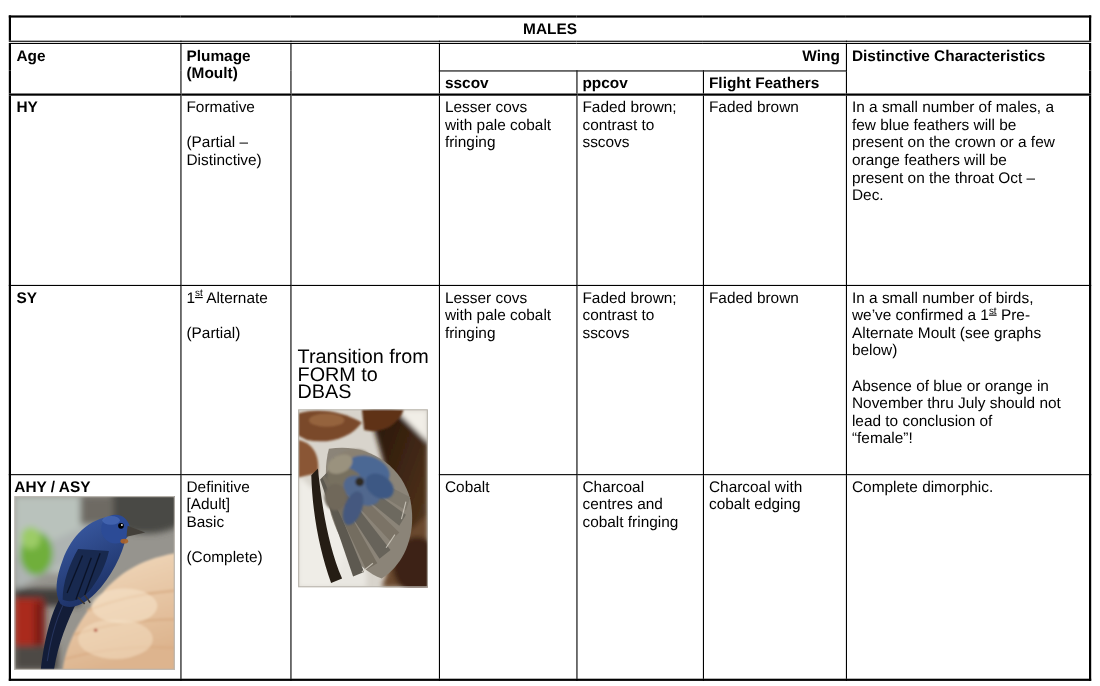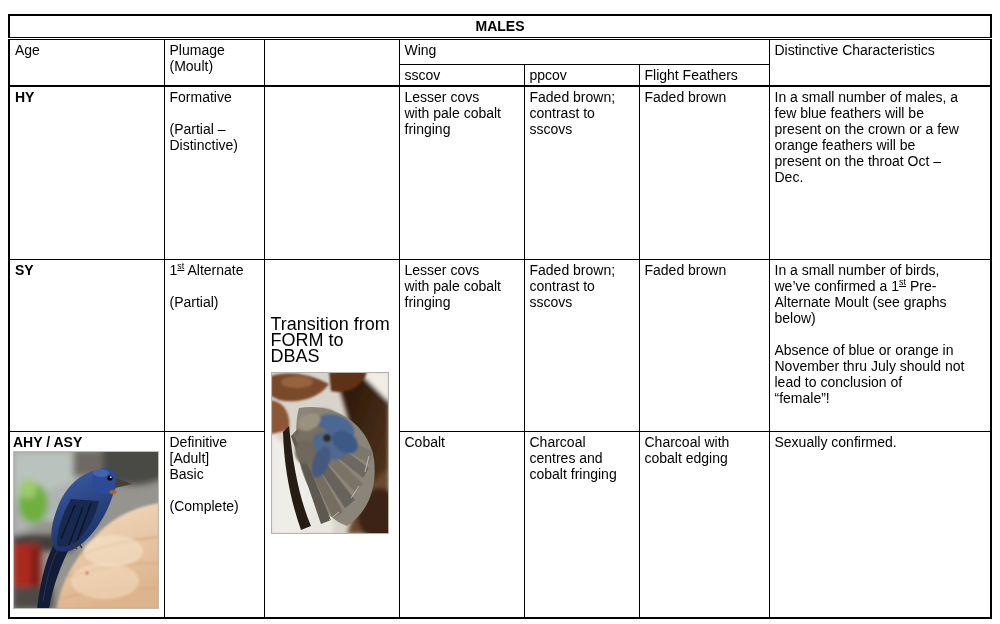--- a/index.html
+++ b/index.html
@@ -16,22 +16,22 @@
   td {
     border:1.5px solid #000;
     vertical-align:top;
     padding:2px 5px;
     font-size:14px; line-height:16px;
     white-space:pre-line;
     overflow:hidden;
     color:#000;
   }
   .title-cell { text-align:center; font-weight:bold; border-bottom:3px double #000; padding:2px; }
-  .hcell { font-weight:normal; }
-  .wing-h { text-align:left; }
+  .hcell { font-weight:bold; }
+  .wing-h { text-align:right; }
   .bb-thick { border-bottom:2.5px solid #000; }
   .b { font-weight:bold; }
   sup { font-size:9px; line-height:0; vertical-align:super;text-decoration:underline; }
   .trans-cell { padding:0; white-space:normal; }
   .trans-label { white-space:pre-line; padding:56px 5px 0 6px; font-size:18px; line-height:16px; }
   .trans-photo { display:block; margin:8px 0 0 6px; }
   .age-ahy { padding:2px 3px 0 3px; white-space:normal; }
   .bird-photo { display:block; margin-top:1px; }
   tr.r-title { height:23px; }
   tr.r-h1 { height:26px; }
@@ -243,17 +243,17 @@
 [Adult]
 Basic
 
 (Complete)</td>
       <td>Cobalt</td>
       <td>Charcoal
 centres and
 cobalt fringing</td>
       <td>Charcoal with
 cobalt edging</td>
-      <td>Sexually confirmed.</td>
+      <td>Complete dimorphic.</td>
     </tr>
   </tbody>
     </table>
 </div>
 
 </body></html>

